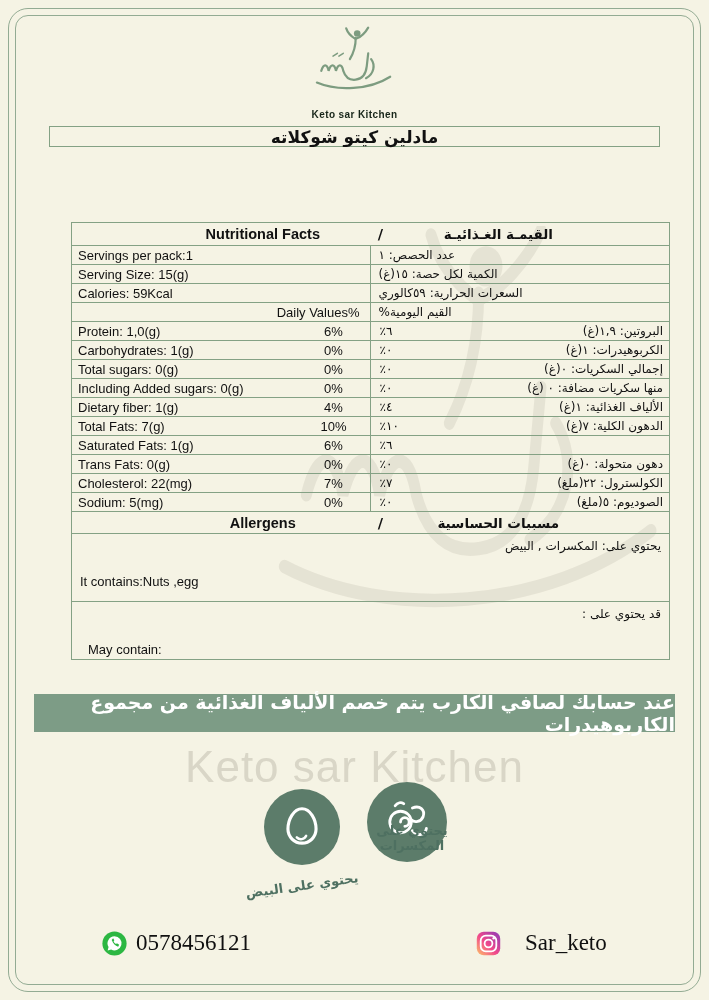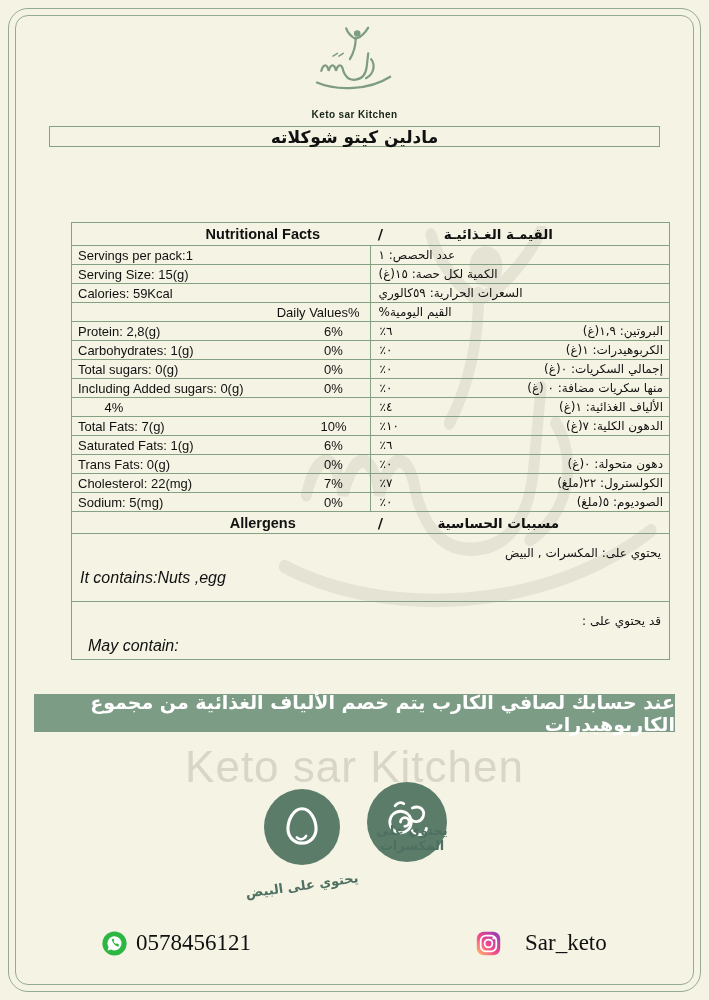--- a/index.html
+++ b/index.html
@@ -45,25 +45,25 @@
   .cell-ar{ width:50%; height:100%; display:flex; align-items:center; }
   .lbl{ flex:1; text-align:left; white-space:nowrap; }
   .pct{ width:72px; text-align:center; }
   .pct-ar{ width:58px; padding-left:9px; direction:rtl; text-align:left; font-size:12px; }
   .lbl-ar{ flex:1; direction:rtl; text-align:right; padding-right:6px; font-size:12px; white-space:nowrap; }
   .info-ar{ width:100%; direction:rtl; text-align:left; padding-left:8px; font-size:12px; }
   .dv-en{ width:100%; text-align:right; padding-right:10px; }
   .dv-ar{ width:100%; direction:rtl; text-align:left; padding-left:8px; font-size:12px; }
 
   
-  .alg-box{ border-top:1px solid var(--line); padding:12px 8px; }
+  .alg-box{ border-top:1px solid var(--line); padding:5px 8px; }
   .alg-box1{ height:68px; }
   .alg-box2{ height:58px; }
   .alg-ar{ direction:rtl; text-align:right; font-size:12px; }
-  .alg-en{ font-size:16px; margin-top:9px; font-family:"Liberation Sans",sans-serif;font-style:italic; }
+  .alg-en{ font-size:13px; margin-top:21px; font-family:"Liberation Sans",sans-serif; }
   .alg-en.indent{ padding-left:8px; }
 
   
   .banner{ position:absolute; left:34px; right:34px; top:694px; height:38px; background:var(--banner); color:#fff;
            display:flex; align-items:center; justify-content:flex-start; font-weight:bold; font-size:19px;
            direction:rtl; z-index:2; }
 
   
   .badge{ position:absolute; border-radius:50%; background:var(--badge); display:flex; align-items:center; justify-content:center; z-index:2; }
   .badge-egg{ left:264px; top:789px; width:76px; height:76px; }
@@ -159,21 +159,21 @@
       <div class="cell-en">
           <span class="dv-en">Daily Values%</span>
         </div>
       <div class="cell-ar">
           <span class="dv-ar">القيم اليومية%</span>
         </div>
     </div>
 
     <div class="t-row">
       <div class="cell-en">
-          <span class="lbl">Protein: 2,8(g)</span>
+          <span class="lbl">Protein: 1,0(g)</span>
           <span class="pct">6%</span>
         </div>
       <div class="cell-ar">
           <span class="pct-ar">٦٪</span>
           <span class="lbl-ar">البروتين: ١,٩(غ)</span>
         </div>
     </div>
     <div class="t-row">
       <div class="cell-en">
           <span class="lbl">Carbohydrates:  1(g)</span>
@@ -199,20 +199,21 @@
           <span class="lbl">Including Added sugars:  0(g)</span>
           <span class="pct">0%</span>
         </div>
       <div class="cell-ar">
           <span class="pct-ar">٠٪</span>
           <span class="lbl-ar">منها سكريات مضافة: ٠ (غ)</span>
         </div>
     </div>
     <div class="t-row">
       <div class="cell-en">
+          <span class="lbl">Dietary fiber: 1(g)</span>
           <span class="pct">4%</span>
         </div>
       <div class="cell-ar">
           <span class="pct-ar">٤٪</span>
           <span class="lbl-ar">الألياف الغذائية: ١(غ)</span>
         </div>
     </div>
     <div class="t-row">
       <div class="cell-en">
           <span class="lbl">Total Fats:  7(g)</span>

